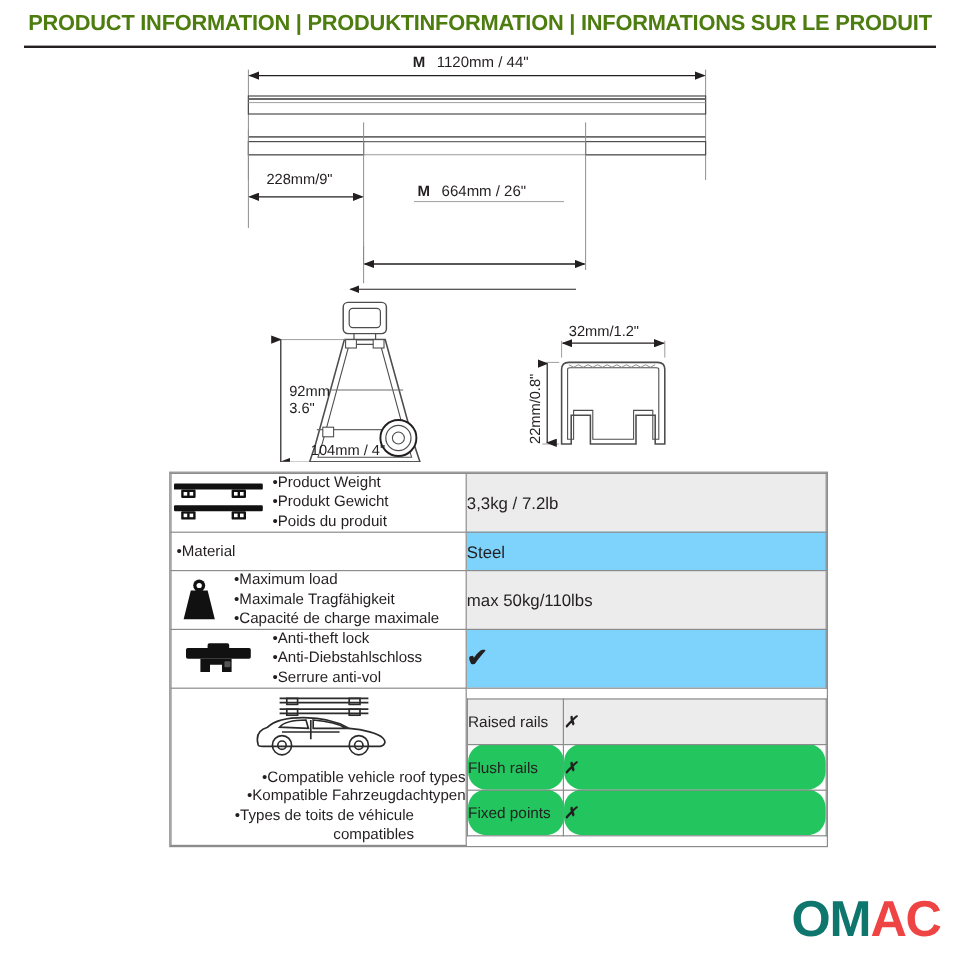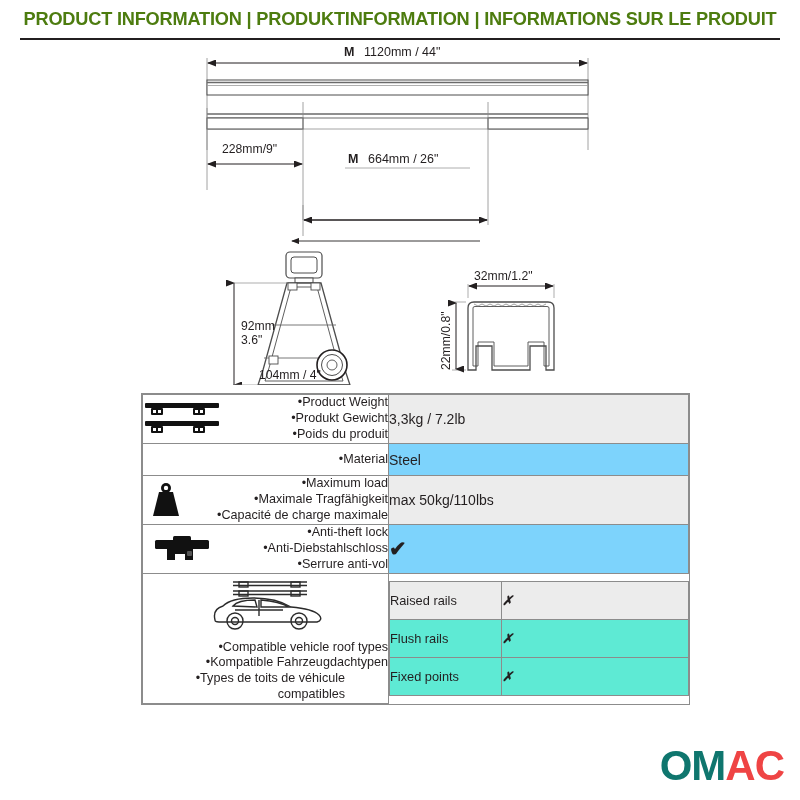--- a/index.html
+++ b/index.html
@@ -57,21 +57,20 @@
   #spec-table table { border-collapse: collapse; width: 100%; }
   #spec-table td {
     border: 1.2px solid #8c8c8c;
     vertical-align: middle;
     padding: 0;
   }
   .lbl-cell {
     width: 246px;
     padding: 6px 4px 6px 8px;
     background: #fff;
-    text-align: right;
   }
   .lbl-flex { display: flex; align-items: center; gap: 6px; }
   .lbl-icon { flex: 0 0 auto; display: flex; align-items: center; justify-content: center; }
   .lbl-lines {
     flex: 1 1 auto;
     font-size: 12.6px;
     line-height: 1.26;
     color: #231f20;
     white-space: nowrap;
   }
@@ -102,24 +101,24 @@
     margin-top: 4px;
     text-align: right;
   }
   .roof-nested { width: 100%; border-collapse: collapse; }
   .roof-nested td {
     border: 1.2px solid #8c8c8c;
     font-size: 12.8px;
     height: 38px;
     padding: 0 0 0 10px;
   }
-  .roof-nested td.rn-name { width: 112px; white-space: nowrap; }
+  .roof-nested td.rn-name { width: 80px; white-space: nowrap; }
   .roof-nested td.rn-val { width: auto; font-size: 13px; font-weight: bold; }
   .roof-nested tr.g td { background: #ececec; }
-  .roof-nested tr.w td { background: #5eead4; }
+  .roof-nested tr.w td { background: #22c55e; border-radius: 15px; }
   .roof-cell-wrap { padding: 0 !important; border: none !important; }
 
   
   #logo {
     position: absolute;
     right: 16px; bottom: 13px;
     font-size: 42px;
     font-weight: bold;
     letter-spacing: -1px;
     line-height: 1;

